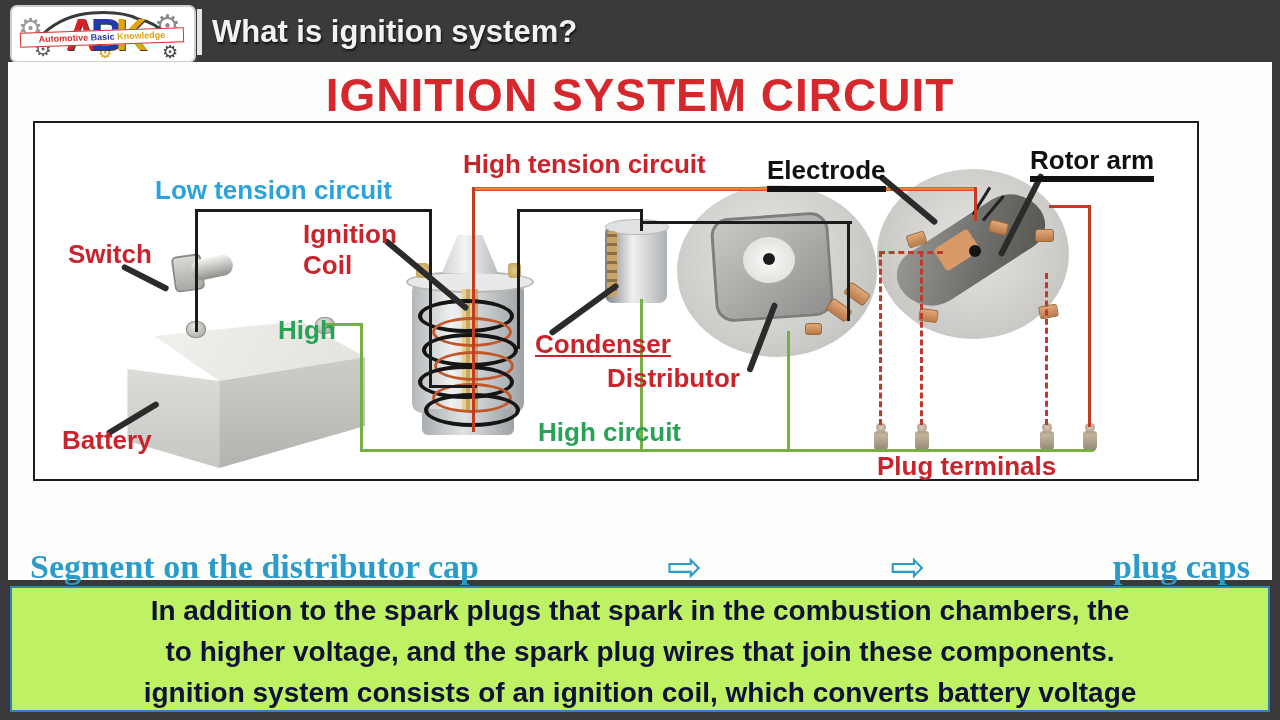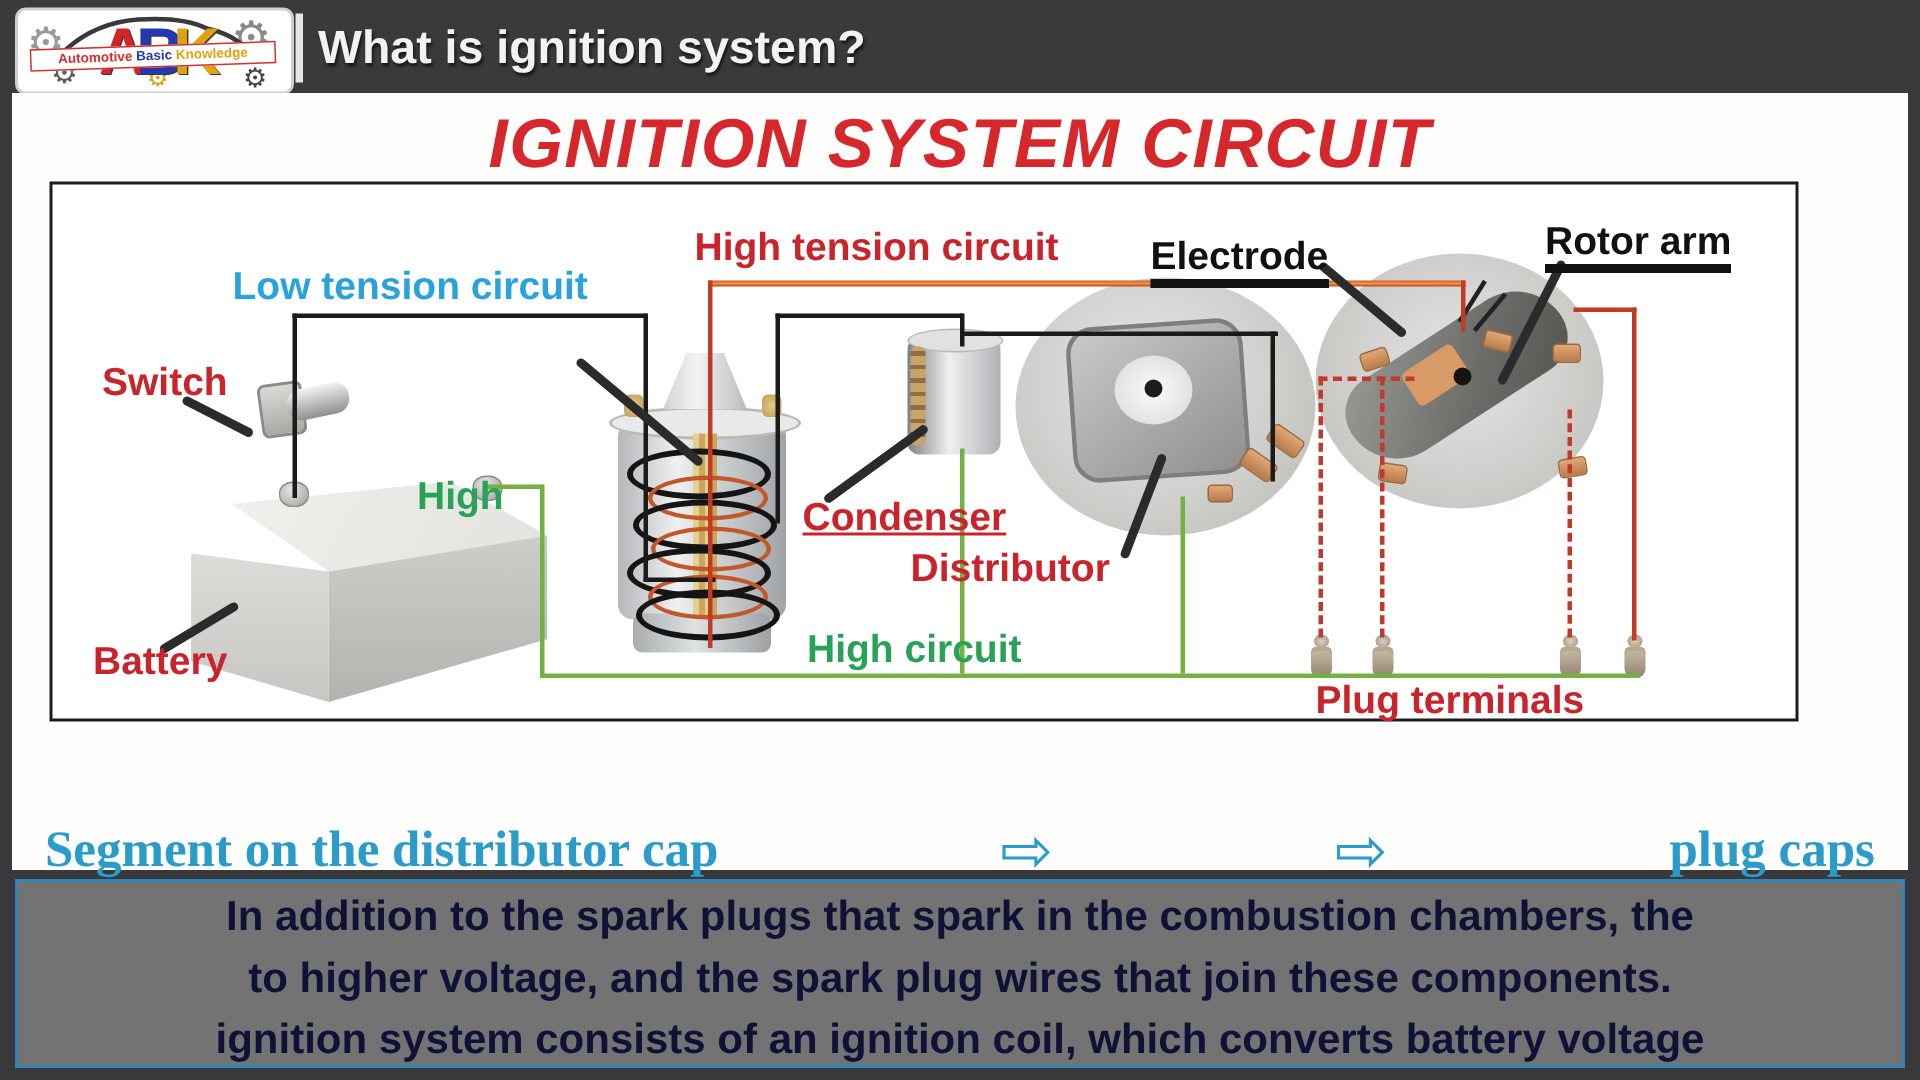--- a/index.html
+++ b/index.html
@@ -17,21 +17,21 @@
     border:1px solid #d03030;transform:rotate(-2deg);z-index:3;text-align:center;
     font-size:9px;font-weight:bold;line-height:12px;white-space:nowrap;}
   .banner .t1{color:#d03030;} .banner .t2{color:#2439b0;} .banner .t3{color:#e0a413;}
   .logo svg{position:absolute;left:28px;top:2px;z-index:1;}
   .hsep{position:absolute;left:197px;top:9px;width:5px;height:46px;background:#e6e6e6;}
   .htitle{position:absolute;left:212px;top:14px;font-size:31px;font-weight:bold;color:#f2f2f2;
     text-shadow:1px 2px 2px #161616;white-space:nowrap;}
   
   .panel{position:absolute;left:8px;top:62px;width:1264px;height:518px;background:#fdfdfc;}
   .slide-title{position:absolute;left:0;top:6px;width:100%;text-align:center;
-    font-size:46px;font-weight:800;letter-spacing:1px;color:#d6282c;font-style:italic;}
+    font-size:46px;font-weight:800;letter-spacing:1px;color:#d6282c;}
   .diagram{position:absolute;left:25px;top:59px;width:1162px;height:356px;
     border:2px solid #1d1d1d;background:#fff;}
   
   .lbl{position:absolute;font-weight:bold;font-size:26px;white-space:nowrap;z-index:7;}
   .red{color:#c9242b;} .blue{color:#2aa3dc;} .green{color:#27a257;} .blk{color:#111;}
   .uline{border-bottom:6px solid #111;padding-bottom:1px;}
   
   .wire{position:absolute;z-index:5;}
   .wb{background:#1b1b1b;}
   .wr{background:#c23b24;}
@@ -111,21 +111,21 @@
   .plug::after{content:"";position:absolute;left:1px;top:8px;width:14px;height:21px;
     border-radius:4px 4px 6px 6px;background:linear-gradient(#cdbfa8,#8f8270);
     box-shadow:inset 0 3px 0 #b7a78e;}
   
   .flow{position:absolute;left:12px;top:484px;width:1240px;color:#2b9cc9;
     font-family:"Liberation Serif",serif;font-weight:bold;font-size:34px;}
   .flow-l1{display:flex;justify-content:space-between;align-items:center;padding:0 10px;}
   .flow-l2{display:flex;gap:20px;align-items:center;padding:0 10px;margin-top:8px;}
   .arrow{font-family:"DejaVu Sans",sans-serif;font-weight:normal;font-size:42px;line-height:1;}
   
-  .caption{position:absolute;left:10px;top:586px;width:1260px;height:126px;background:#737373;
+  .caption{position:absolute;left:10px;top:586px;width:1260px;height:126px;background:#bef264;
     box-shadow:inset 0 0 0 2px #2f85ba;}
   .cap-line{width:100%;text-align:center;font-size:28px;font-weight:600;color:#0f1236;
     line-height:41px;}
   .caption-inner{padding-top:4px;}
 </style>
 </head>
 <body>
 
 <div class="header">
   <div class="logo">
@@ -253,20 +253,24 @@
     <div class="leader" style="left:845px;top:50px;width:74px;transform:rotate(40deg);"></div>
     <div class="leader" style="left:1007px;top:48px;width:92px;transform:rotate(117deg);"></div>
     <div class="leader" style="left:515px;top:208px;width:84px;transform:rotate(-36deg);"></div>
     <div class="leader" style="left:714px;top:246px;width:74px;transform:rotate(-69deg);"></div>
 
     <div class="lbl blue" style="left:120px;top:52px;">Low tension circuit</div>
     <div class="lbl red" style="left:428px;top:26px;">High tension circuit</div>
     <div class="lbl blk" style="left:732px;top:22px;margin-top:10px;"><span class="uline">Electrode</span></div>
     <div class="lbl blk" style="left:995px;top:22px;"><span class="uline">Rotor arm</span></div>
     <div class="lbl red" style="left:33px;top:116px;">Switch</div>
+    <div class="lbl red" style="left:268px;top:96px;line-height:31px;">
+      <div>Ignition</div>
+      <div>Coil</div>
+    </div>
     <div class="lbl green" style="left:243px;top:192px;">High</div>
     <div class="lbl red" style="left:500px;top:206px;text-decoration:underline;">Condenser</div>
     <div class="lbl red" style="left:572px;top:240px;">Distributor</div>
     <div class="lbl green" style="left:503px;top:294px;">High circuit</div>
     <div class="lbl red" style="left:27px;top:302px;">Battery</div>
     <div class="lbl red" style="left:842px;top:328px;">Plug terminals</div>
   </div>
 
   <div class="flow">
     <div class="flow-l1">

